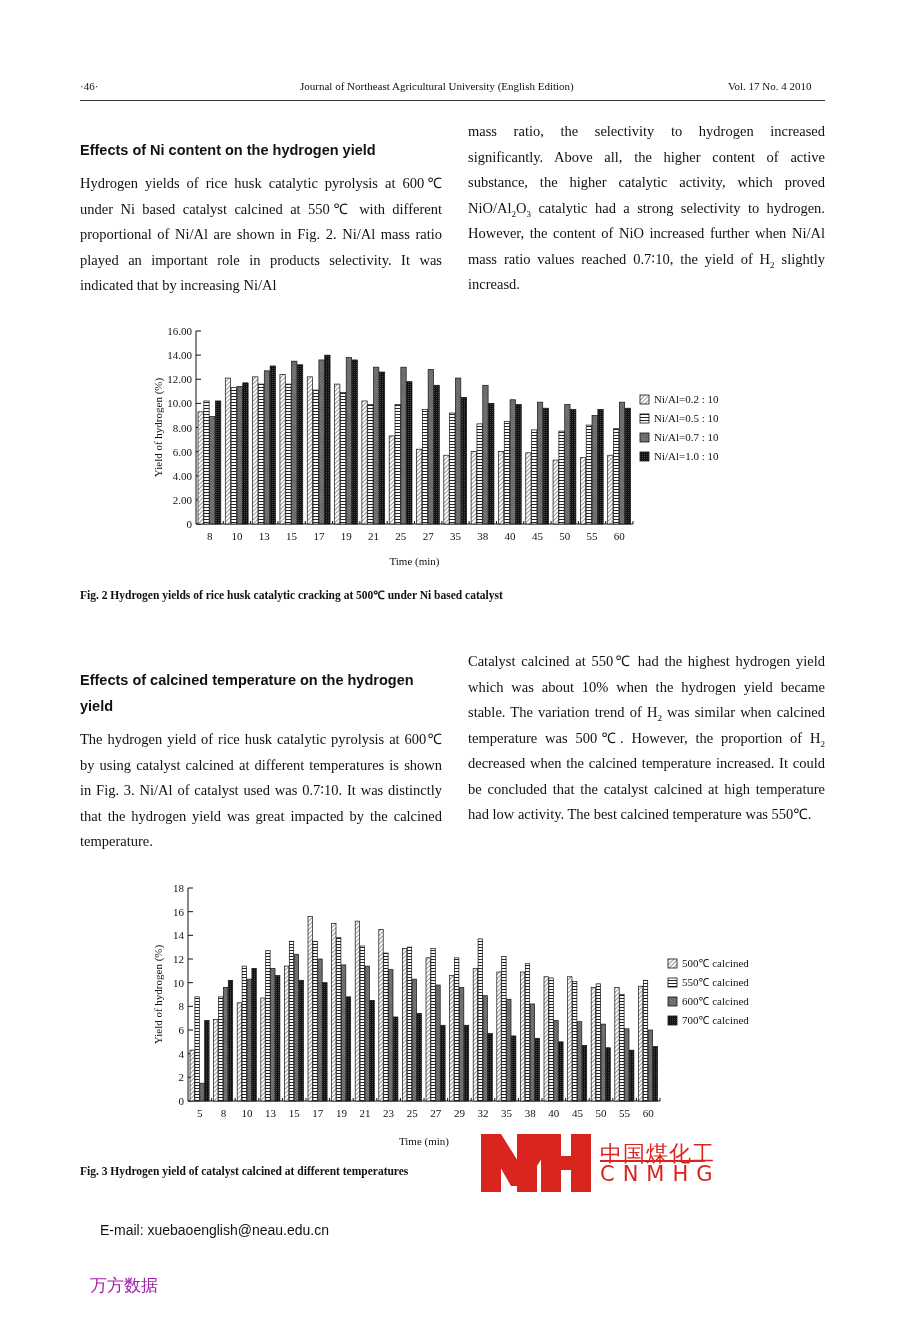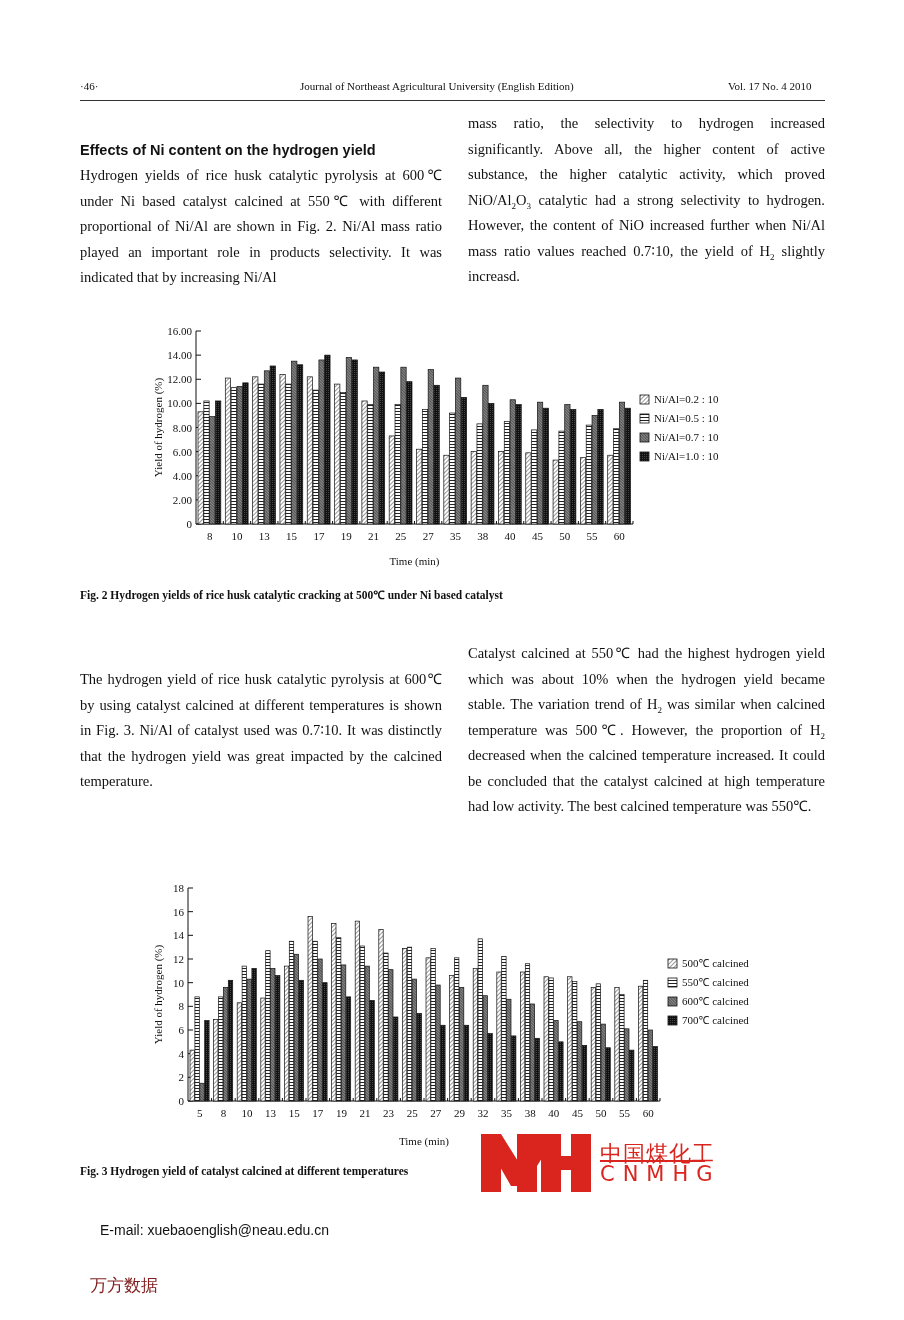--- a/index.html
+++ b/index.html
@@ -1,28 +1,28 @@
 <!DOCTYPE html>
 <html><head>
 <meta charset="utf-8">
 <style>
   html, body { margin:0; padding:0; background:#fff; }
   body { width:904px; height:1320px; position:relative; overflow:hidden; font-family:"Liberation Serif", serif; color:#111; }
   .abs { position:absolute; }
   .hdr { top:80px; font-size:11px; font-family:"Liberation Serif", serif; }
   .rule { position:absolute; left:80px; width:745px; top:100px; height:1px; background:#333; }
   .heading { font-family:"Liberation Sans", sans-serif; font-weight:bold; font-size:14.5px; line-height:26px; }
-  .para { font-size:14.5px; line-height:25.5px; text-align:justify; text-align-last:left; }
+  .para { font-size:14.5px; line-height:25.5px; text-align:justify; text-align-last:left;margin-top:8px; }
   .col-left { left:80px; width:362px; }
   .col-right { left:468px; width:357px; }
   .caption { font-family:"Liberation Serif", serif; font-weight:bold; font-size:11.5px; }
   .axis-text { font-family:"Liberation Serif", serif; font-size:11px; fill:#111; }
   .legend-text { font-family:"Liberation Serif", serif; font-size:11px; fill:#111; }
   .email { font-family:"Liberation Sans", sans-serif; font-size:14px;margin-left:20px; }
-  .wanfang { font-family:Liberation Mono, monospace; font-size:17px; color:#7f1d1d; }
+  .wanfang { font-family:Liberation Mono, monospace; font-size:17px; color:#a21caf; }
   .logo-cn { font-family:"DejaVu Sans", sans-serif; font-size:22px; color:#d9251d; letter-spacing:1px;margin-top:8px; }
   .logo-en { font-family:"DejaVu Sans", sans-serif; font-size:21px; color:#d9251d; letter-spacing:8px; }
   sub { font-size:9px; line-height:0; }
 </style>
 </head>
 <body>
 
 <div class="abs hdr" style="left:80px;">·46·</div>
 <div class="abs hdr" style="left:300px;">Journal of Northeast Agricultural University (English Edition)</div>
 <div class="abs hdr" style="left:728px;">Vol. 17 No. 4 2010</div>
@@ -178,20 +178,21 @@
     <rect x="640" y="414" width="9" height="9" fill="url(#chart1-horiz)" stroke="#111" stroke-width="0.8"></rect>
     <text x="654" y="422" class="legend-text">Ni/Al=0.5 : 10</text>
     <rect x="640" y="433" width="9" height="9" fill="url(#chart1-dense)" stroke="#111" stroke-width="0.8"></rect>
     <text x="654" y="441" class="legend-text">Ni/Al=0.7 : 10</text>
     <rect x="640" y="452" width="9" height="9" fill="url(#chart1-solid)" stroke="#111" stroke-width="0.8"></rect>
     <text x="654" y="460" class="legend-text">Ni/Al=1.0 : 10</text>
   </svg>
 <div class="abs caption" style="left:80px;top:587px;">Fig. 2    Hydrogen yields of rice husk catalytic cracking at 500℃ under Ni based catalyst</div>
 
 <div class="abs col-left" style="top:667px;">
+  <div class="heading">Effects of calcined temperature on the hydrogen yield</div>
   <div class="para">The hydrogen yield of rice husk catalytic pyrolysis at 600℃ by using catalyst calcined at different temperatures is shown in Fig. 3. Ni/Al of catalyst used was 0.7∶10. It was distinctly that the hydrogen yield was great impacted by the calcined temperature.</div>
 </div>
 <div class="abs col-right" style="top:641px;">
   <div class="para"><span>Catalyst calcined at 550℃ had the highest hydrogen yield which was about 10% when the hydrogen yield became stable. The variation trend of H</span><sub>2</sub><span> was similar when calcined temperature was 500℃. However, the proportion of H</span><sub>2</sub><span> decreased when the calcined temperature increased. It could be concluded that the catalyst calcined at high temperature had low activity. The best calcined temperature was 550℃.</span></div>
 </div>
 
 <svg class="abs" id="chart2" style="left:0;top:860px;" width="904" height="300">
     <defs>
       <pattern id="chart2-diag" width="3" height="3" patternUnits="userSpaceOnUse" patternTransform="rotate(45)">
         <rect width="3" height="3" fill="#fff"></rect>

